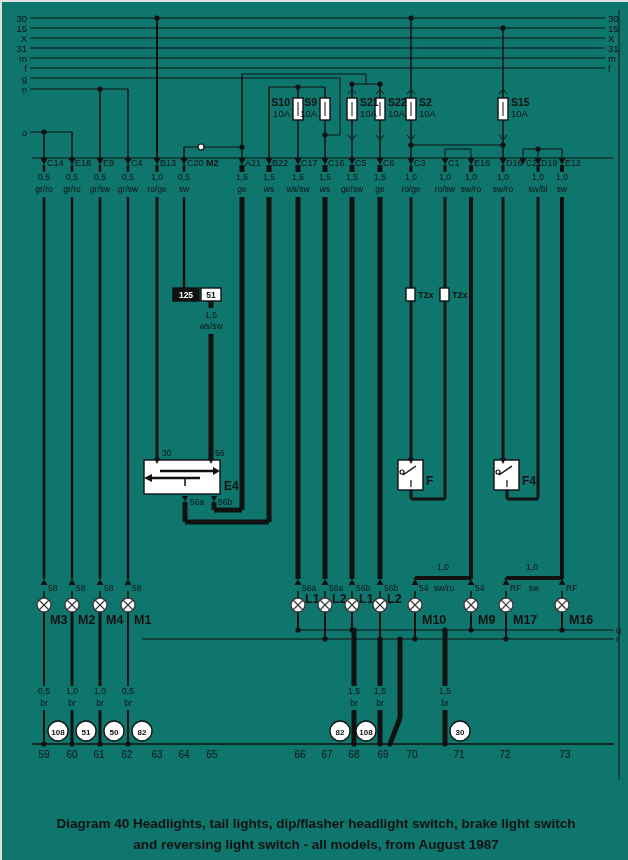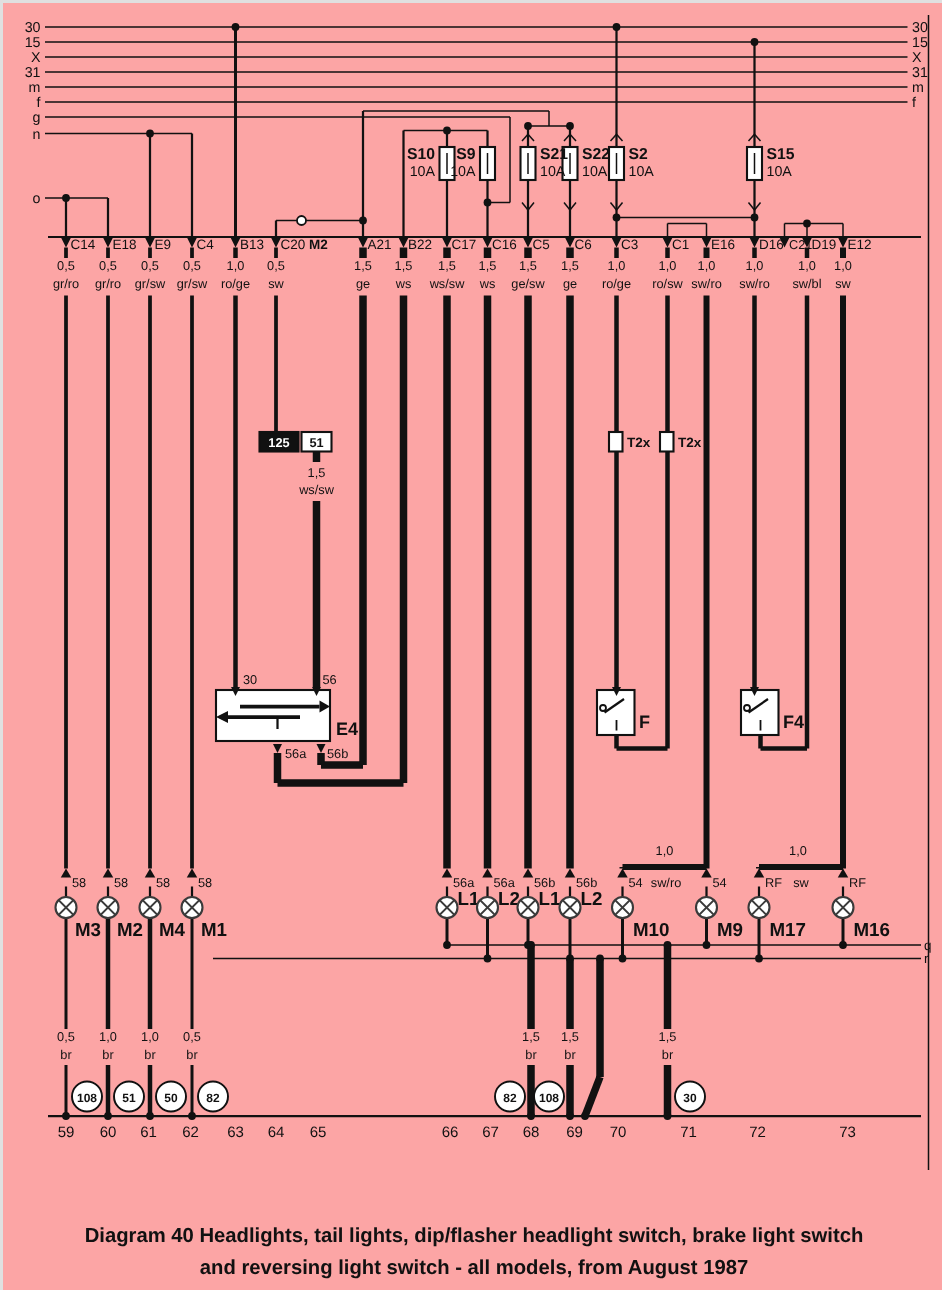--- a/index.html
+++ b/index.html
@@ -1,16 +1,16 @@
 <!DOCTYPE html>
 <html><head>
 <meta charset="utf-8">
 <style>
   html,body{margin:0;padding:0;background:#fff;}
-  #page{position:relative;width:628px;height:860px;background:#fca5a5;border-left:2px solid #e0e0e0;border-top:2px solid #e0e0e0;box-sizing:border-box;font-family:"Liberation Sans",sans-serif;overflow:hidden;}
+  #page{position:relative;width:628px;height:860px;background:#0f766e;border-left:2px solid #e0e0e0;border-top:2px solid #e0e0e0;box-sizing:border-box;font-family:"Liberation Sans",sans-serif;overflow:hidden;}
   svg{position:absolute;left:0;top:0;font-family:"Liberation Sans",sans-serif;}
   #caption{position:absolute;left:0;top:812px;width:628px;text-align:center;font-weight:bold;font-size:13.5px;color:#111;line-height:1.55;}
 </style>
 </head>
 <body>
 
 <div id="page">
   <svg id="svg" width="628" height="800" viewBox="0 0 628 800">
       <line x1="28" y1="16" x2="603" y2="16" stroke="#111111" stroke-width="1.1"></line>
       <text x="25" y="19.5" font-size="9.5" text-anchor="end" font-weight="400" fill="#111111">30</text>

